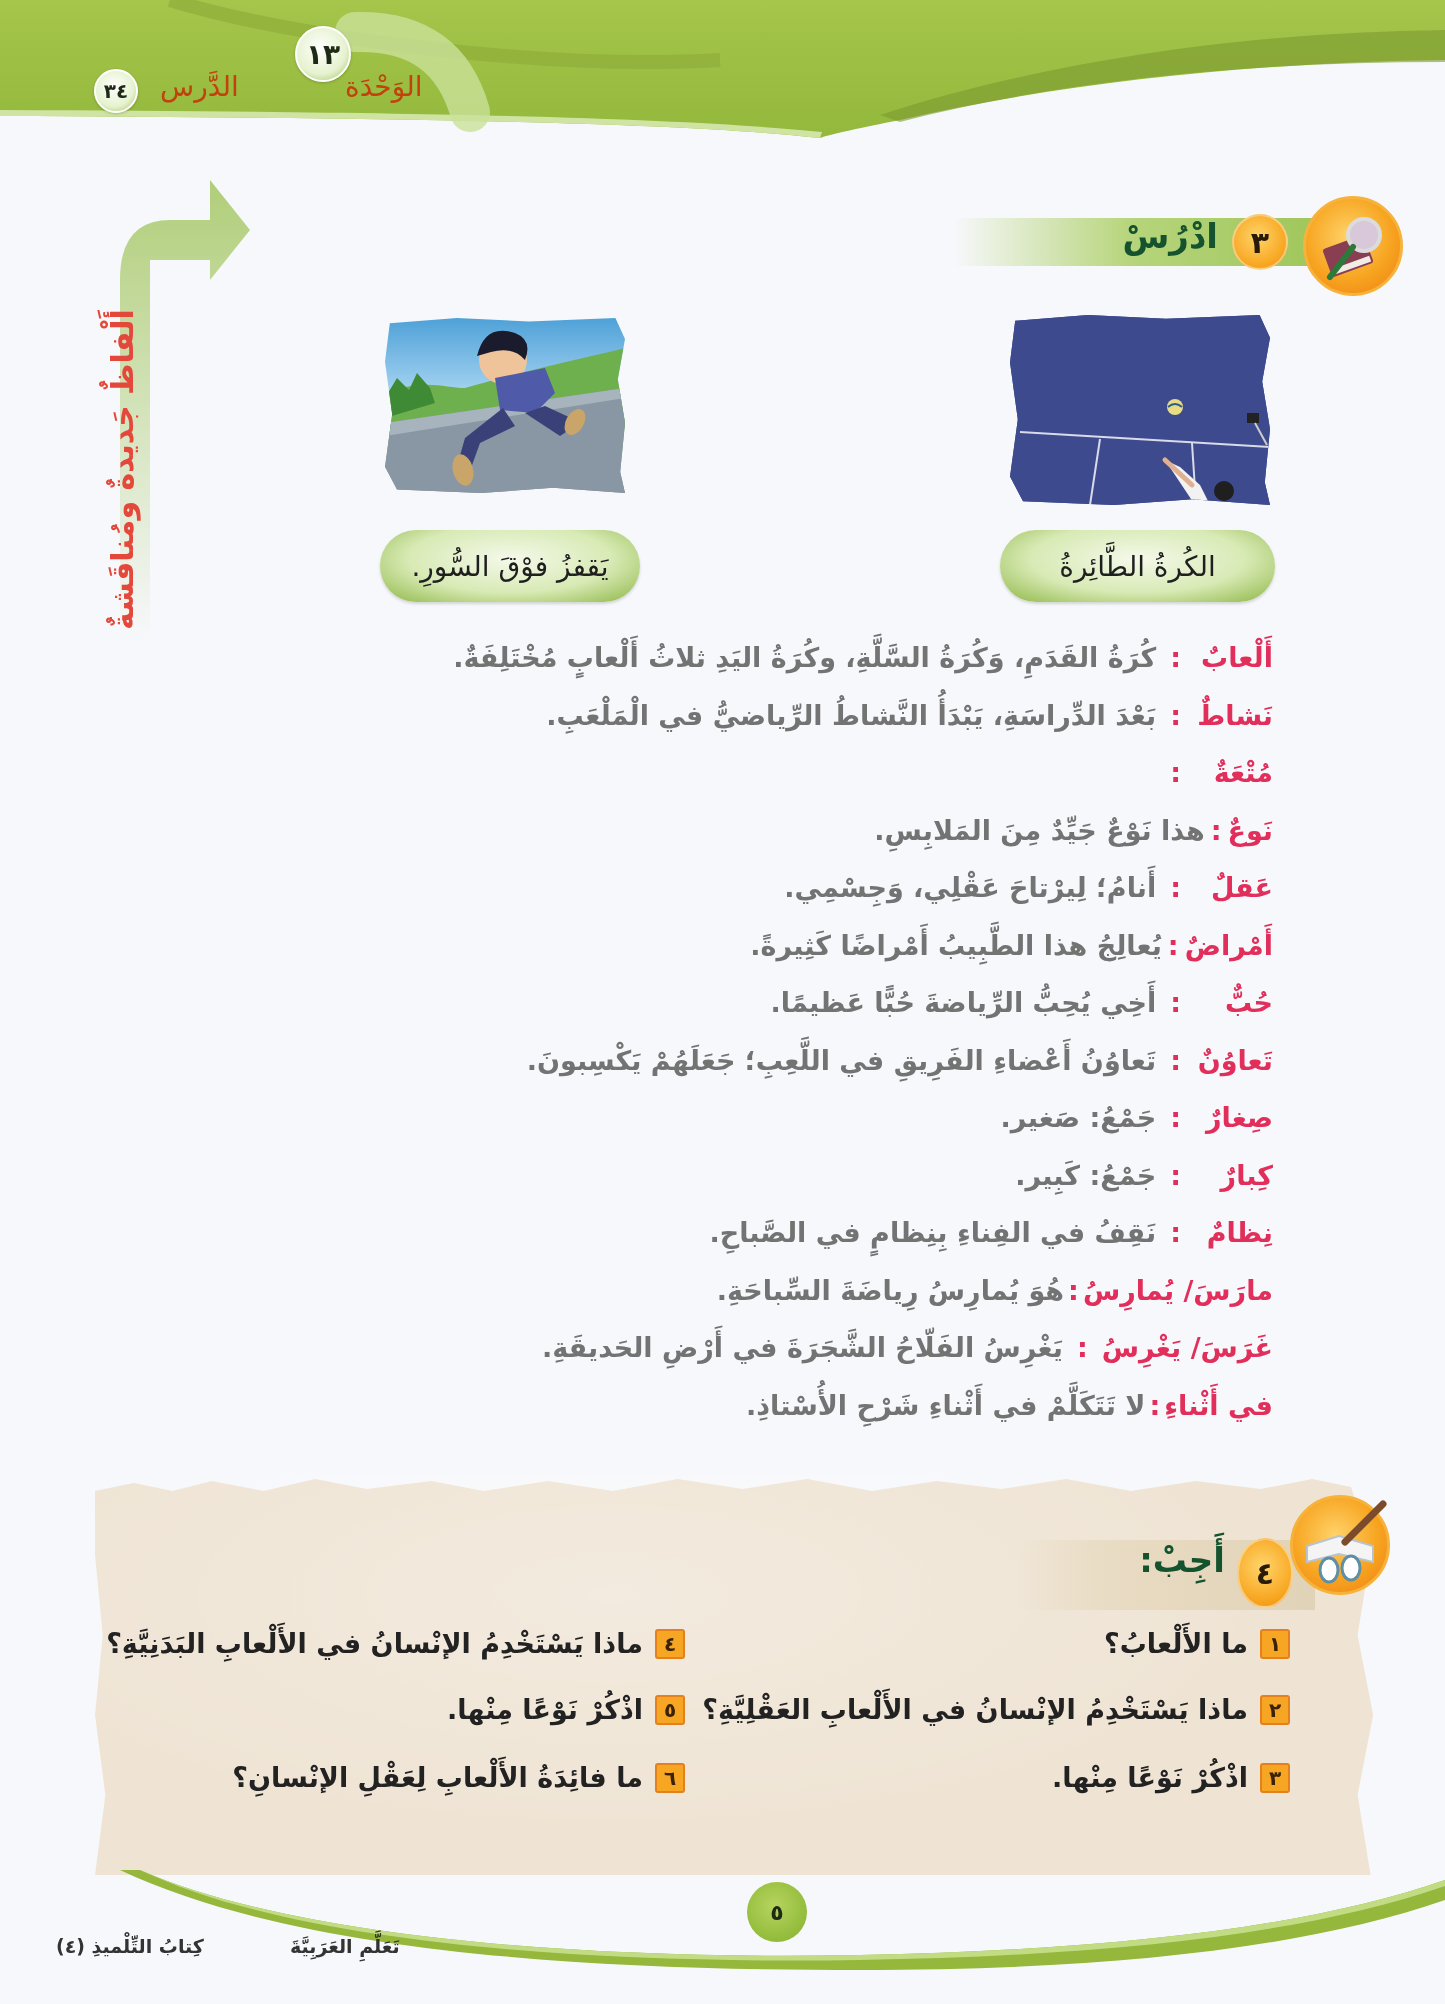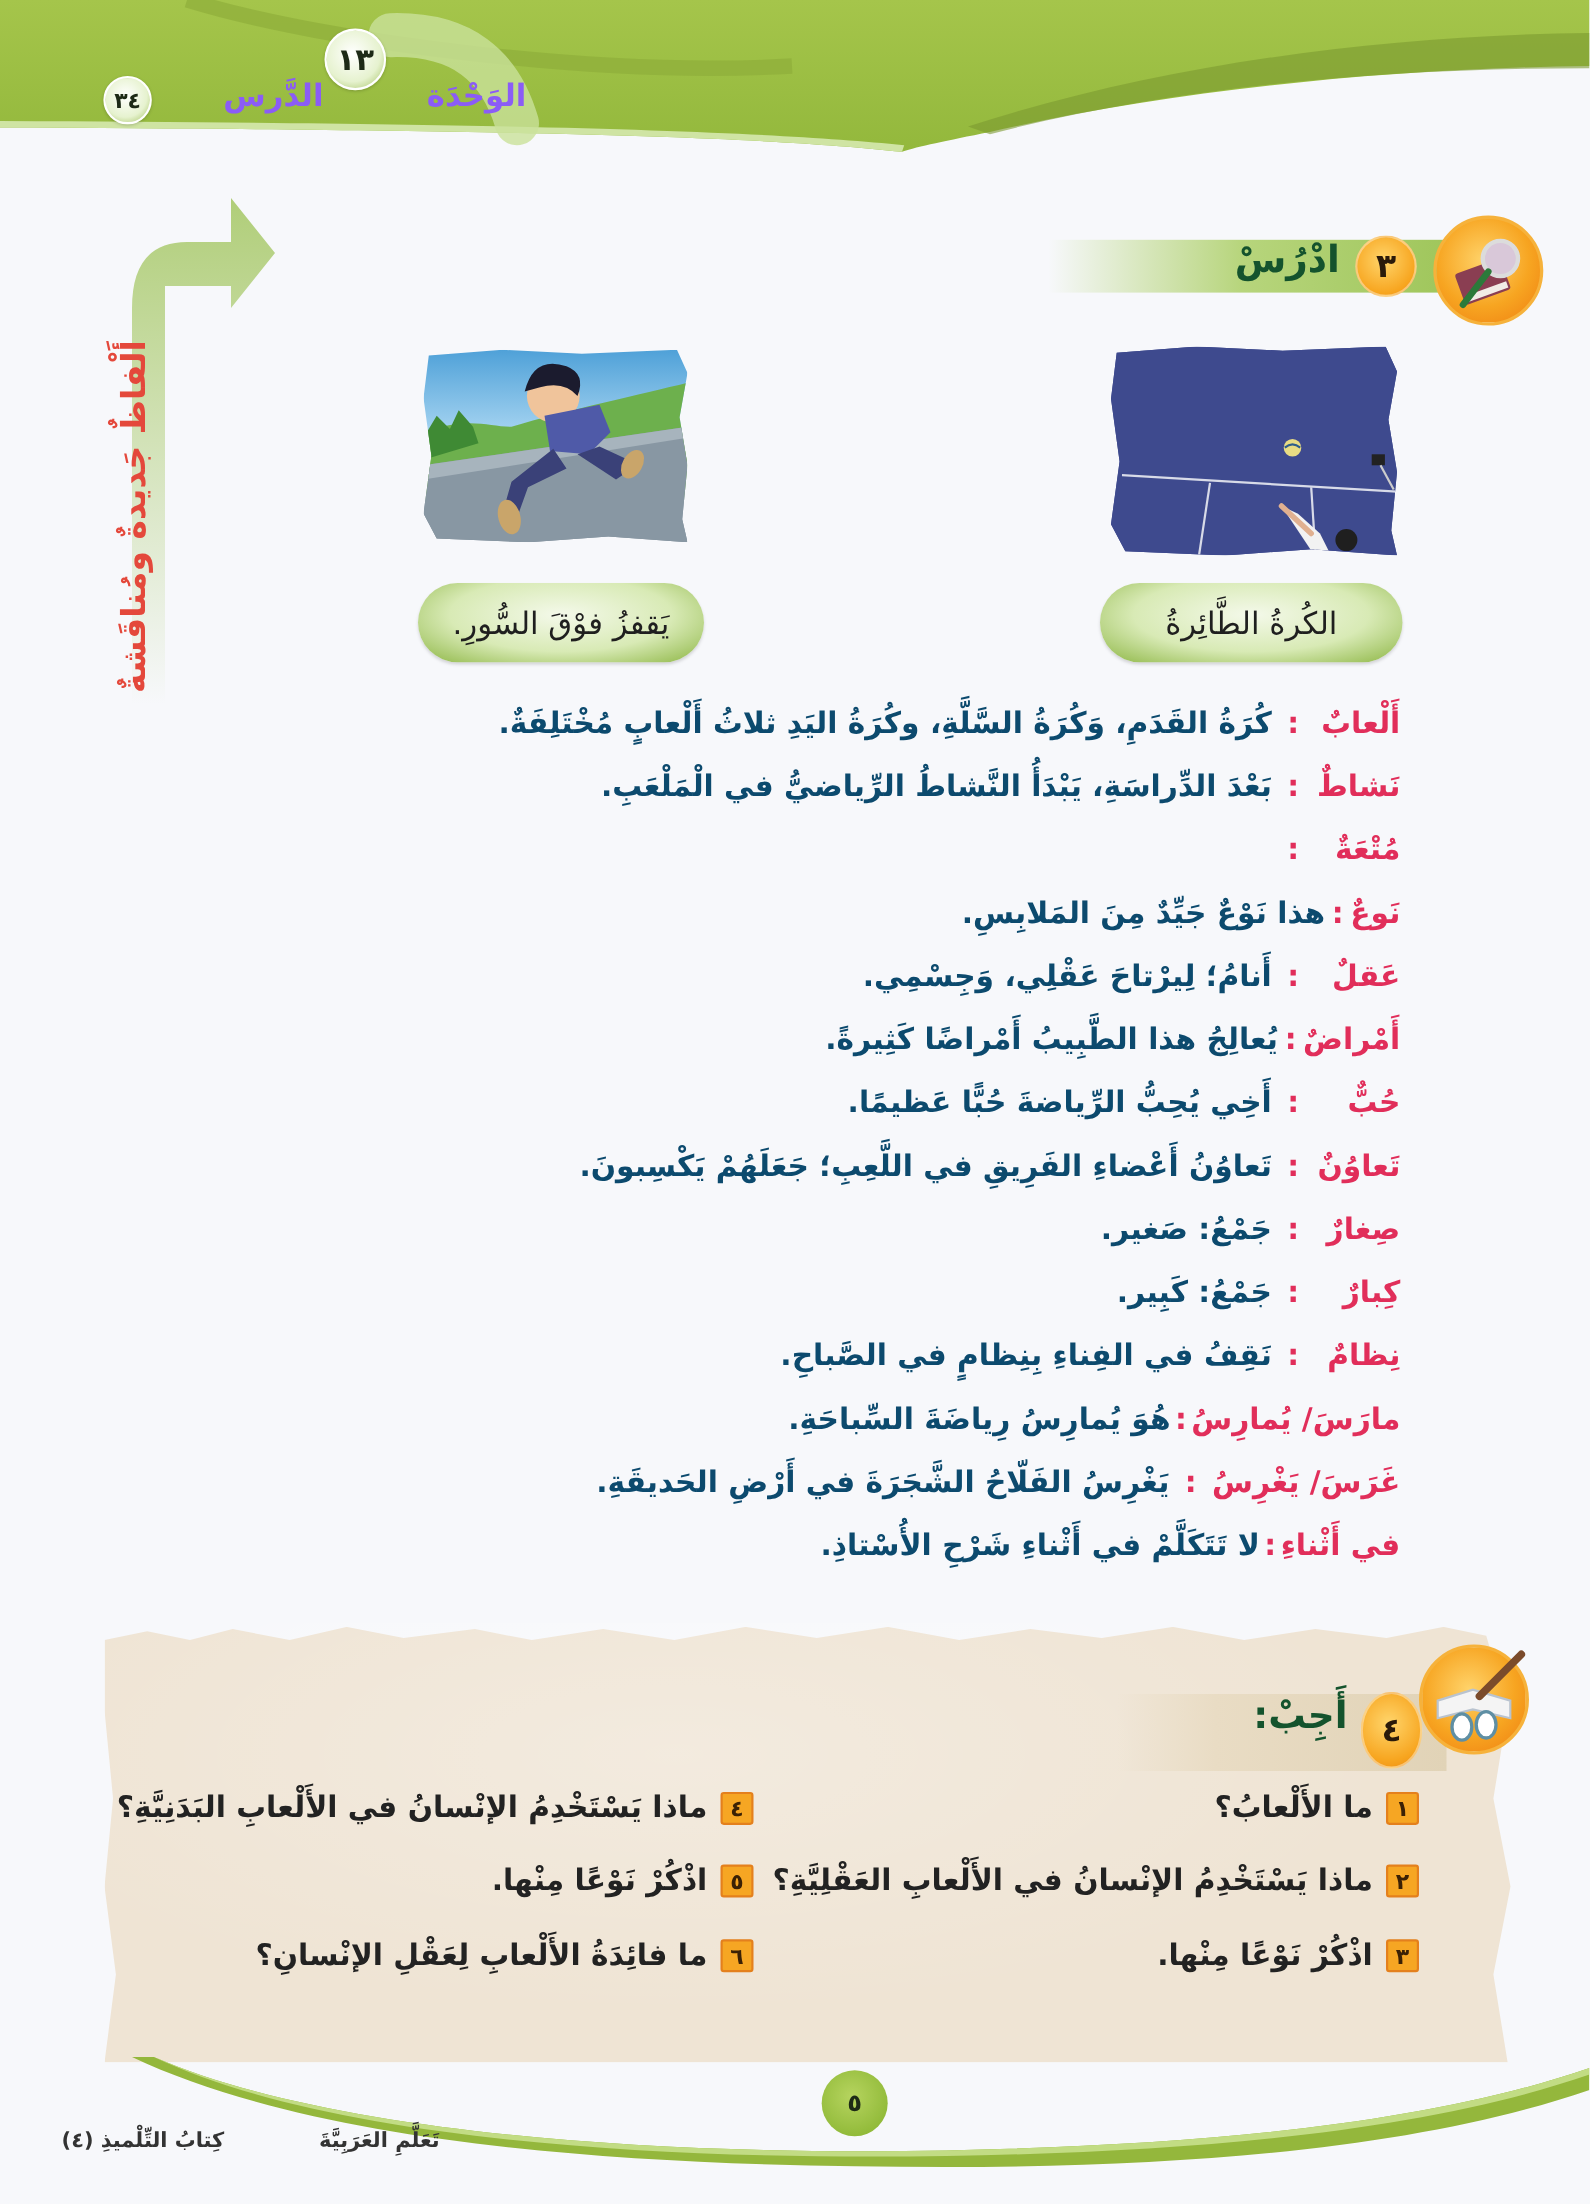--- a/index.html
+++ b/index.html
@@ -11,21 +11,21 @@
       font-family: "DejaVu Sans", sans-serif;
       color: #2b2b2b;
     }
 
     
     .header-band {
       position: absolute; left: 0; top: 0; width: 1445px; height: 200px;
     }
     .header-band svg { position: absolute; left: 0; top: 0; }
     .unit-label, .lesson-label {
-      position: absolute; top: 70px; font-weight: bold; font-size: 28px; color: #8b5cf6; margin-left: 43px;
+      position: absolute; top: 70px; font-weight: normal; font-size: 28px; color: #c2410c;
     }
     .unit-label { left: 345px; }
     .lesson-label { left: 160px; }
     .header-badge {
       position: absolute; width: 50px; height: 50px; border-radius: 50%;
       background: radial-gradient(circle at 45% 40%, #ffffff 0%, #e6f2cf 60%, #9dbd56 100%);
       border: 2px solid #fff;
       display: flex; align-items: center; justify-content: center;
       font-weight: bold; color: #1d2a16; font-size: 24px;
       box-shadow: 0 1px 3px rgba(0,0,0,.2);
@@ -90,21 +90,21 @@
     .cap-boy { left: 380px; top: 530px; width: 260px; }
 
     
     .vocab { position: absolute; right: 172px; top: 642px; width: 1000px; }
     .vocab-row {
       display: flex; align-items: baseline; height: 57.5px;
       font-size: 27px; font-weight: bold;
     }
     .vocab-word { color: #e12e5a; white-space: nowrap; }
     .vocab-sep { color: #e12e5a; margin: 0 14px 0 14px; }
-    .vocab-ex { color: #0c4a6e; white-space: nowrap; }
+    .vocab-ex { color: #737373; white-space: nowrap; }
     .w-fixed { width: 78px; display: inline-block; }
 
     
     .paper {
       position: absolute; left: 95px; top: 1475px; width: 1295px; height: 400px;
       background: #efe4d4;
       clip-path: polygon(0% 4%, 3% 2%, 6% 4%, 9% 1.5%, 13% 4%, 17% 1%, 21% 3.5%, 26% 1.5%, 30% 4%, 35% 1.5%, 40% 4%, 45% 1%, 50% 3.5%, 55% 1%, 60% 4%, 65% 1.5%, 70% 3.5%, 75% 1%, 80% 4%, 85% 1.5%, 90% 3.5%, 94% 1%, 97% 3%, 98.5% 20%, 97.5% 40%, 98.7% 60%, 97.5% 80%, 98.5% 100%, 0% 100%, 0.8% 80%, 0% 60%, 0.6% 40%, 0% 20%);
     }
     .paper-shade {
       position: absolute; left: 95px; top: 1475px; width: 1295px; height: 400px;

